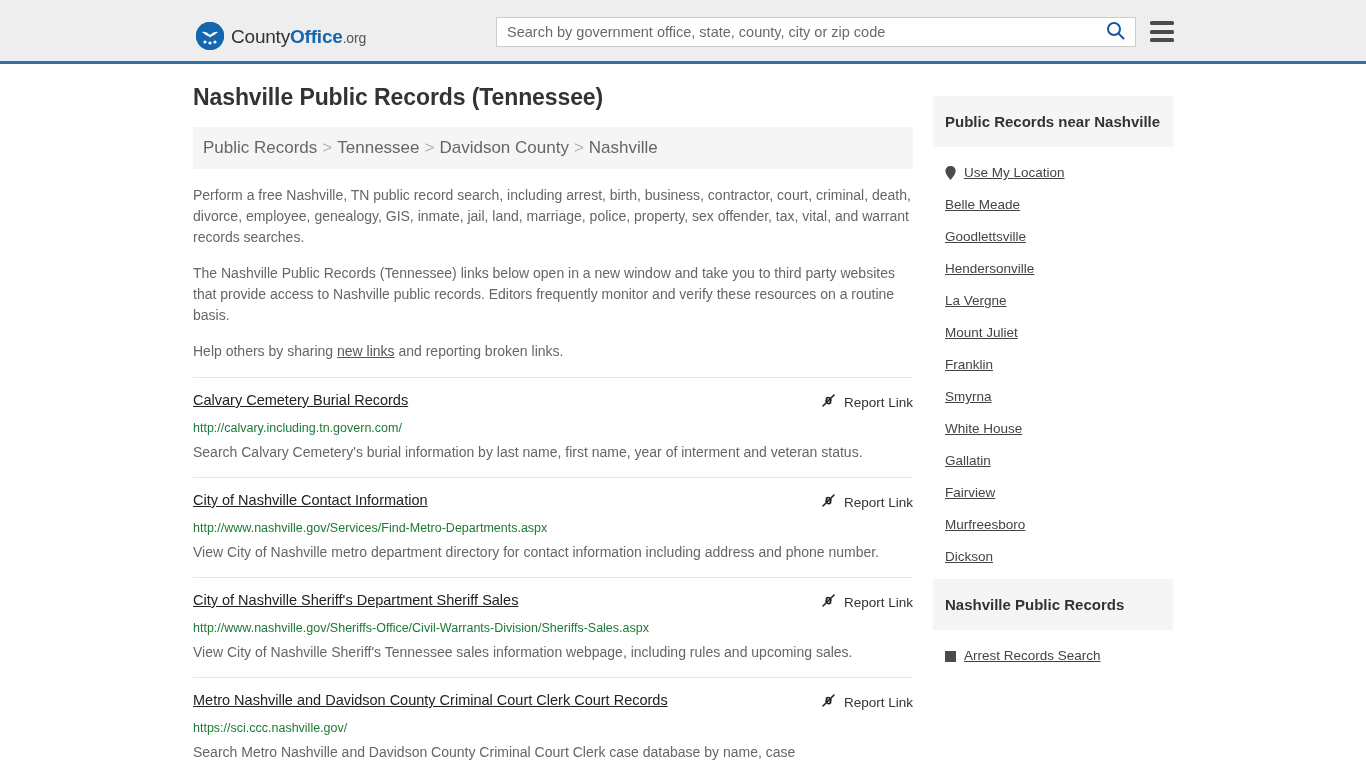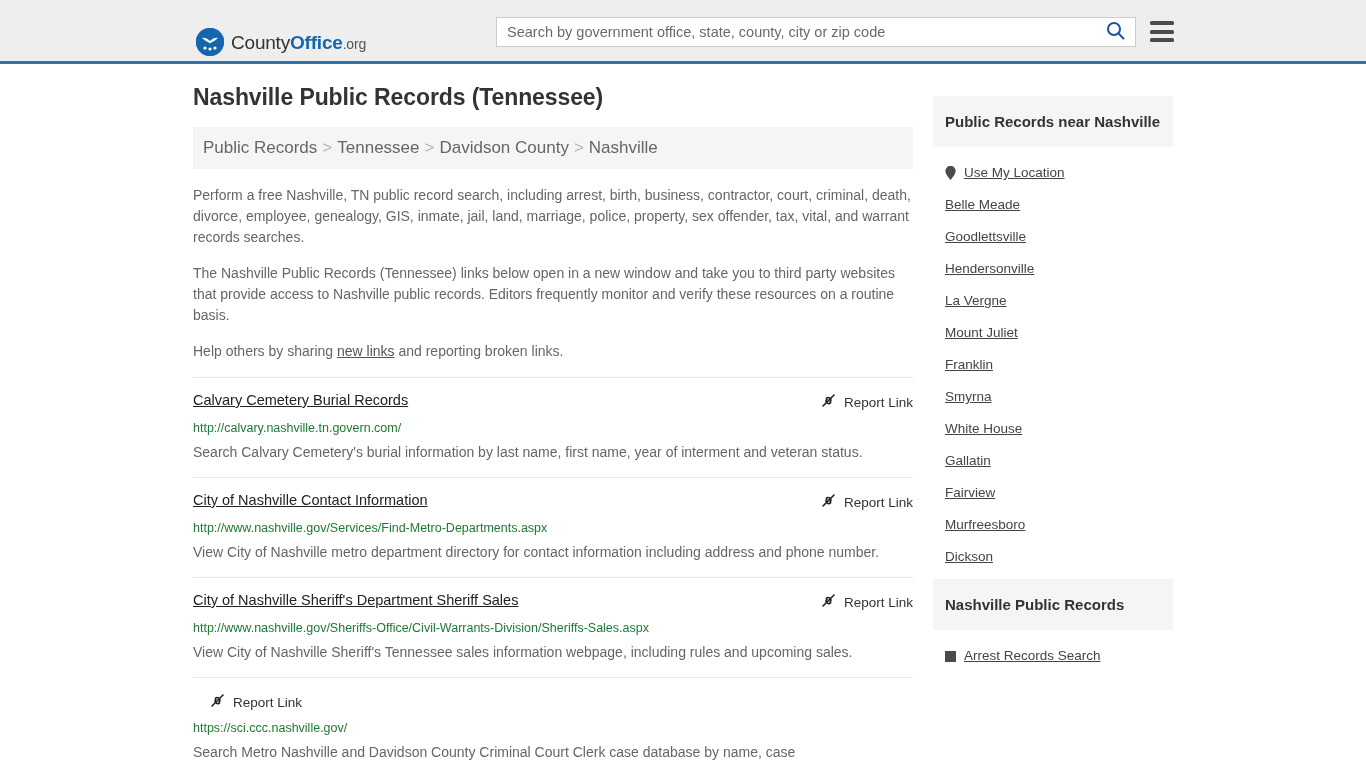--- a/index.html
+++ b/index.html
@@ -18,21 +18,21 @@
     width: 1366px;
     height: 64px;
     background: #eeeeee;
     border-bottom: 3px solid #2e72ab;
     display: flex;
     align-items: center;
   }
   .logo {
     position: absolute;
     left: 196px;
-    top: 28px;
+    top: 22px;
     display: flex;
     align-items: center;
     gap: 7px;
     text-decoration: none;
   }
   .logo-mark {
     width: 28px; height: 28px;
     border-radius: 50%;
     background: #1466ae;
     display: block;
@@ -295,21 +295,21 @@
             <span>
               <svg width="17" height="17" viewBox="0 0 17 17">
                 <path d="M6.3 6.3 a2.6 2.6 0 1 1 3.7 3.7" fill="none" stroke="#222" stroke-width="1.6" stroke-linecap="round"></path>
                 <path d="M10.7 10.7 a2.6 2.6 0 1 1 -3.7 -3.7" fill="none" stroke="#222" stroke-width="1.6" stroke-linecap="round"></path>
                 <line x1="3" y1="14" x2="14" y2="3" stroke="#222" stroke-width="1.6" stroke-linecap="round"></line>
               </svg>
             </span>
             <span class="report-label">Report Link</span>
           </div>
         </div>
-        <a class="result-url" href="#">http://calvary.nashville.tn.govern.com/</a>
+        <a class="result-url" href="#">http://calvary.including.tn.govern.com/</a>
         <p class="result-desc">Search Calvary Cemetery's burial information by last name, first name, year of interment and veteran status.</p>
       </div>
 
       <div class="result">
         <div class="result-head">
           <a class="result-title" href="#">City of Nashville Contact Information</a>
           <div class="report-link">
             <span>
               <svg width="17" height="17" viewBox="0 0 17 17">
                 <path d="M6.3 6.3 a2.6 2.6 0 1 1 3.7 3.7" fill="none" stroke="#222" stroke-width="1.6" stroke-linecap="round"></path>
@@ -337,20 +337,21 @@
             </span>
             <span class="report-label">Report Link</span>
           </div>
         </div>
         <a class="result-url" href="#">http://www.nashville.gov/Sheriffs-Office/Civil-Warrants-Division/Sheriffs-Sales.aspx</a>
         <p class="result-desc">View City of Nashville Sheriff's Tennessee sales information webpage, including rules and upcoming sales.</p>
       </div>
 
       <div class="result">
         <div class="result-head">
+          <a class="result-title" href="#">Metro Nashville and Davidson County Criminal Court Clerk Court Records</a>
           <div class="report-link">
             <span>
               <svg width="17" height="17" viewBox="0 0 17 17">
                 <path d="M6.3 6.3 a2.6 2.6 0 1 1 3.7 3.7" fill="none" stroke="#222" stroke-width="1.6" stroke-linecap="round"></path>
                 <path d="M10.7 10.7 a2.6 2.6 0 1 1 -3.7 -3.7" fill="none" stroke="#222" stroke-width="1.6" stroke-linecap="round"></path>
                 <line x1="3" y1="14" x2="14" y2="3" stroke="#222" stroke-width="1.6" stroke-linecap="round"></line>
               </svg>
             </span>
             <span class="report-label">Report Link</span>
           </div>

